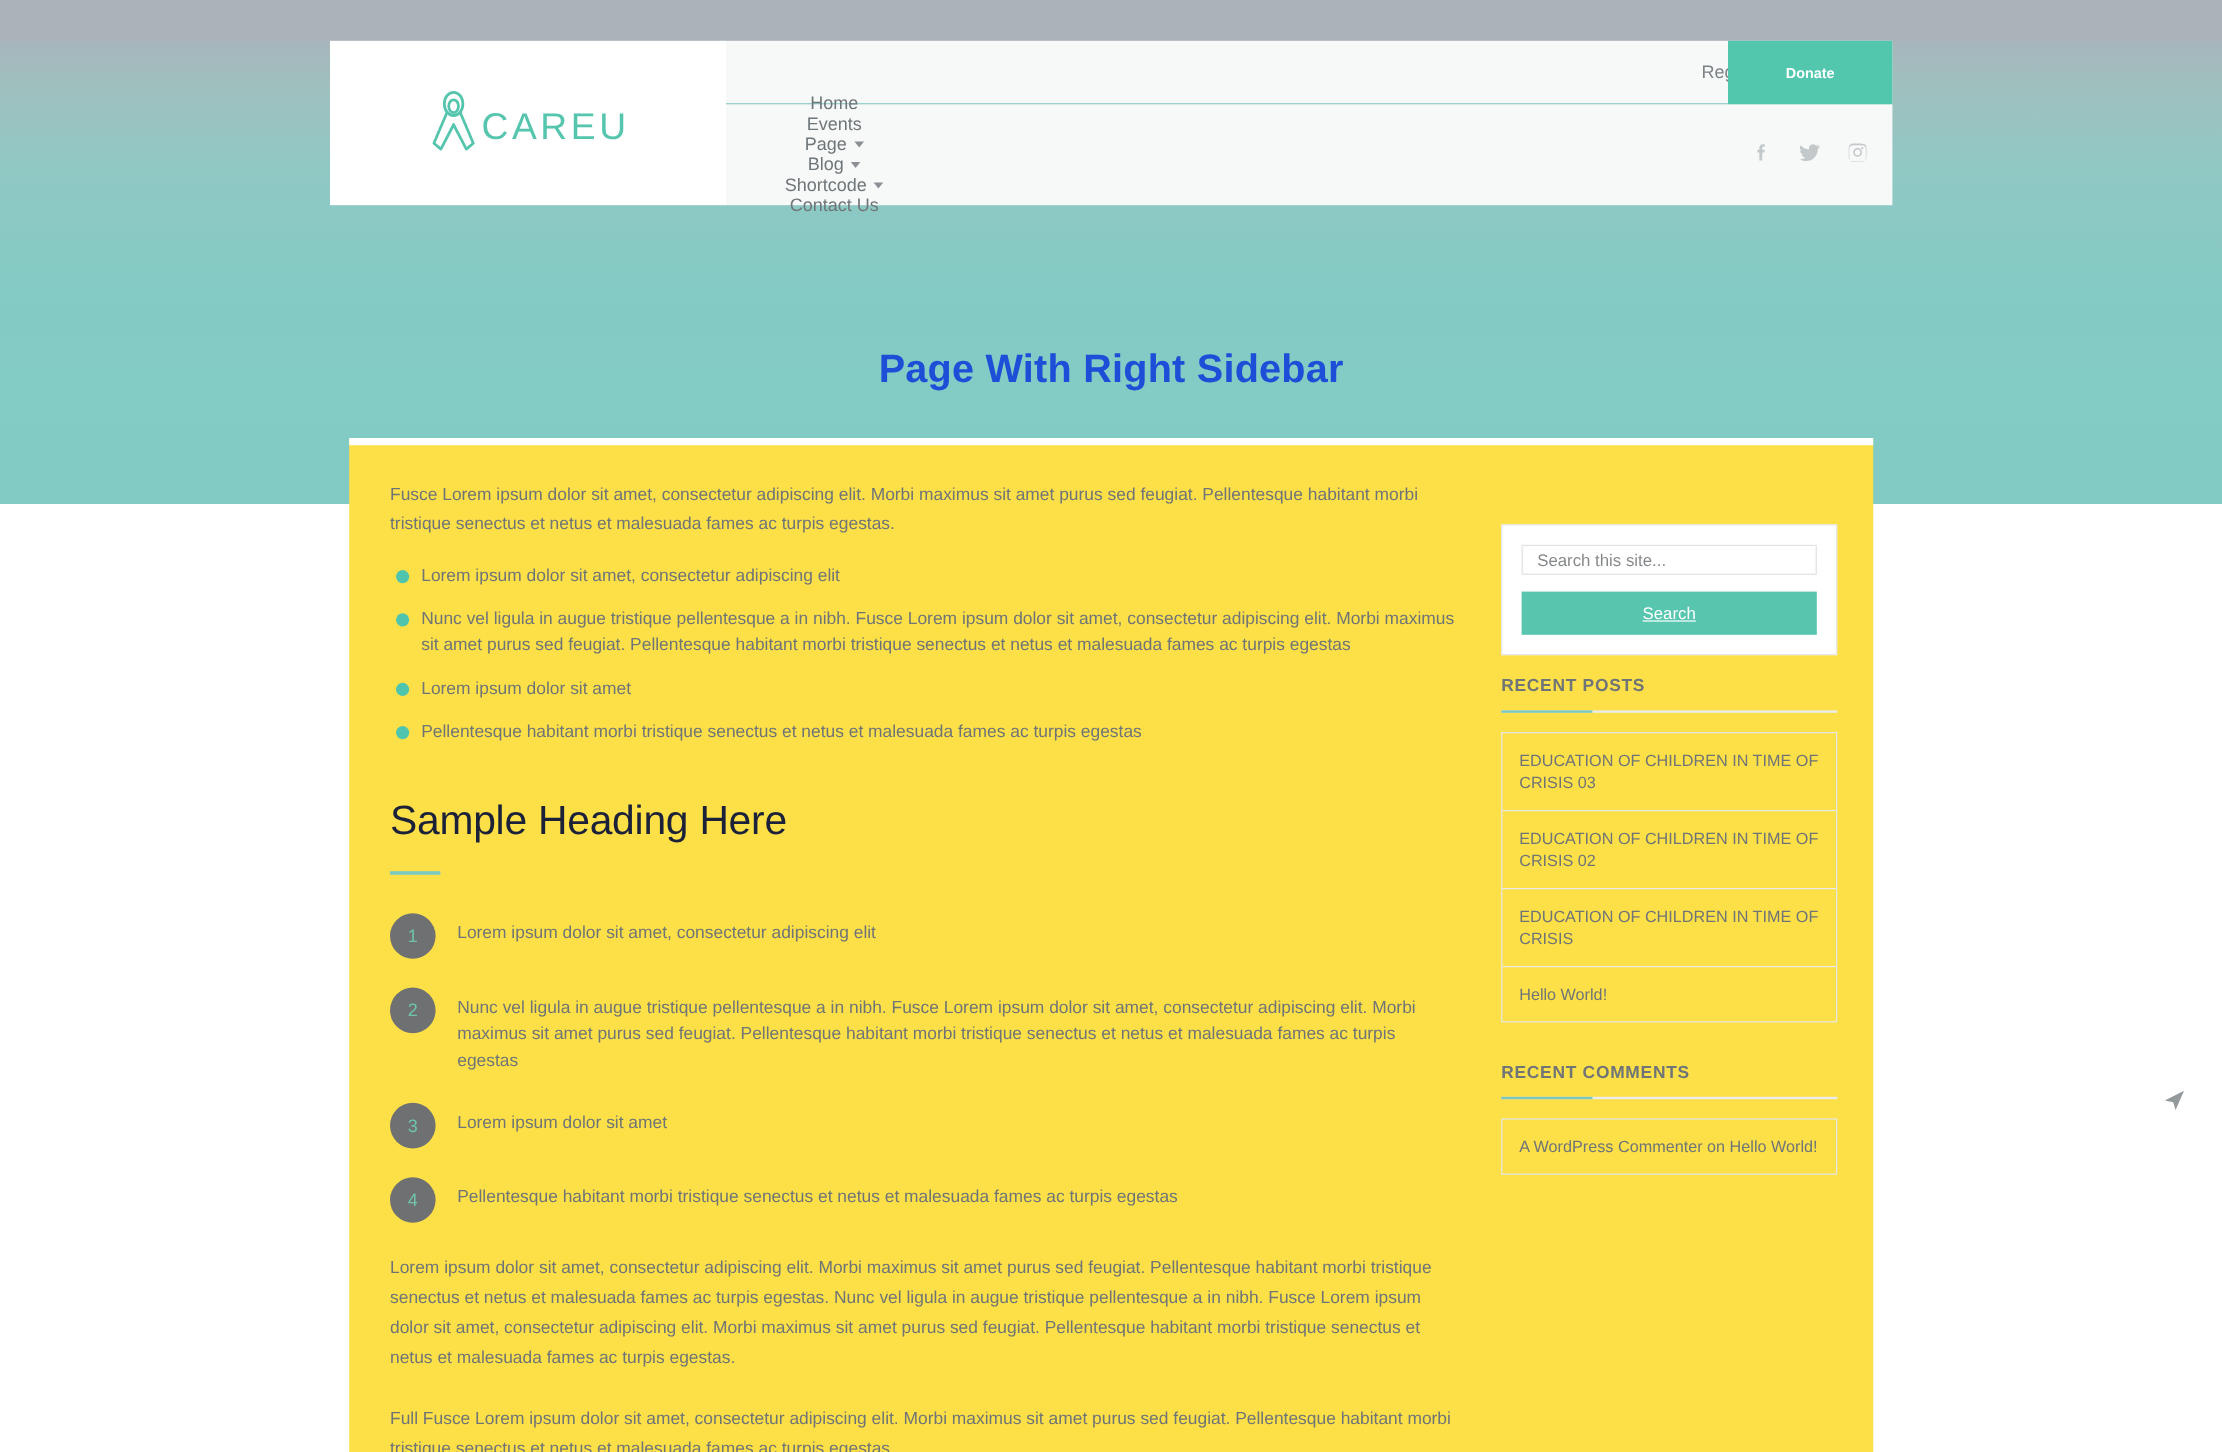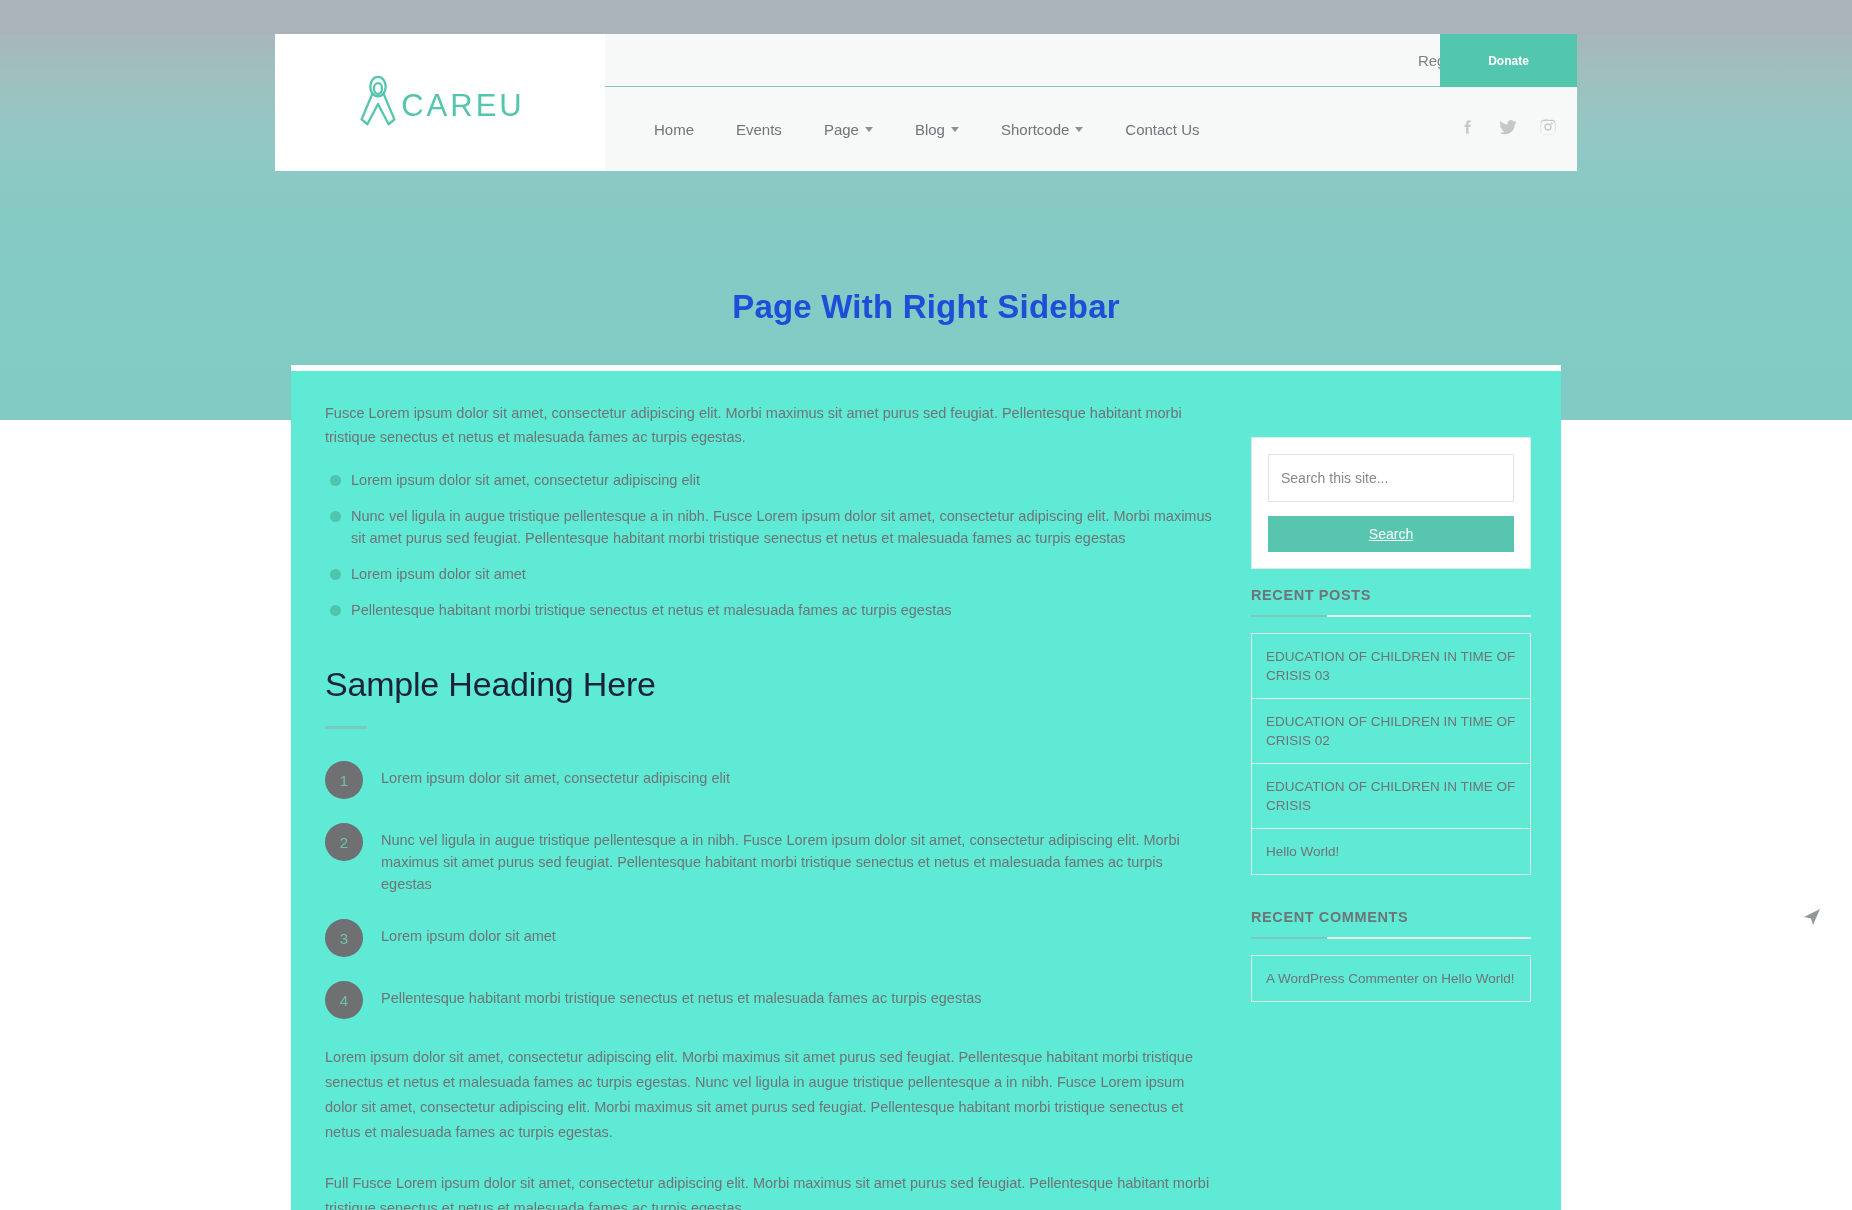--- a/index.html
+++ b/index.html
@@ -72,21 +72,21 @@
     display: flex; align-items: center; justify-content: center;
     cursor: pointer; border: none;
     font-family: "Liberation Sans", sans-serif;
   }
   .navbar {
     position: absolute; left: 0; top: 53px;
     width: 972px; height: 84px;
     background: #f7f8f8;
     display: flex; align-items: center;
   }
-  .nav-items { display: flex; align-items: center; padding-left: 28px; }
+  .nav-items { display: flex; align-items: center; padding-left: 28px; flex-direction: column; }
   .nav-item {
     font-size: 15px; color: #6f7679;
     padding: 0 21px; cursor: pointer; white-space: nowrap;
     display: flex; align-items: center; gap: 6px;
   }
   .caret {
     width: 0; height: 0;
     border-left: 4px solid transparent;
     border-right: 4px solid transparent;
     border-top: 5px solid #8a9093;
@@ -103,21 +103,21 @@
     position: absolute; left: 0; top: 288px;
     width: 1852px; text-align: center;
     font-size: 33px; font-weight: bold; color: #1d4ed8;
     letter-spacing: 0.2px;
   }
 
   
   .content-card {
     position: absolute; left: 291px; top: 365px;
     width: 1270px; min-height: 845px;
-    background: #5eead4;
+    background: #fde047;
   }
   .card-top-accent {
     position: absolute; left: 0; top: 0;
     width: 1270px; height: 6px; background: #ffffff;
   }
   .main-col {
     position: absolute; left: 34px; top: 36px;
     width: 890px;
   }
   .sidebar-col {
@@ -173,21 +173,21 @@
   }
 
   
   .widget-box {
     border: 1px solid #e4e6e8;
     padding: 16px;
     margin-bottom: 18px;
     background: #ffffff;
   }
   .search-input {
-    width: 100%; height: 48px;
+    width: 100%; height: 25px;
     border: 1px solid #e0e2e4;
     padding: 0 12px;
     font-size: 14px; color: #6f7477;
     font-family: "Liberation Sans", sans-serif;
     outline: none;
   }
   .search-input::placeholder { color: #86898b; }
   .search-btn {
     width: 100%; height: 36px; margin-top: 14px;
     background: #58c6af; border: none; color: #ffffff;

